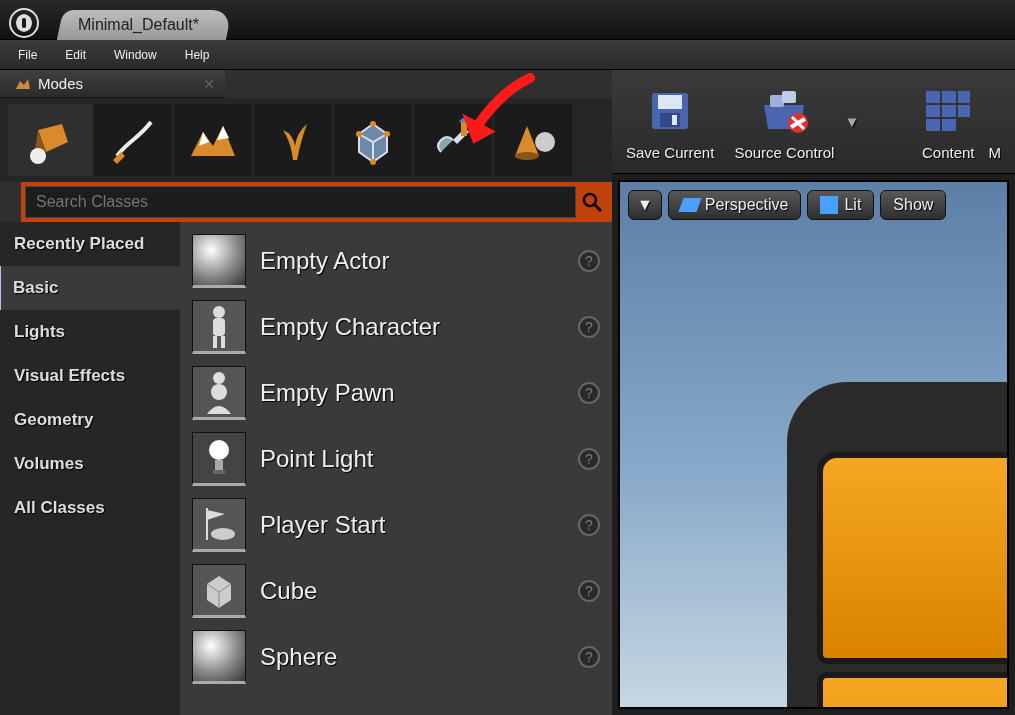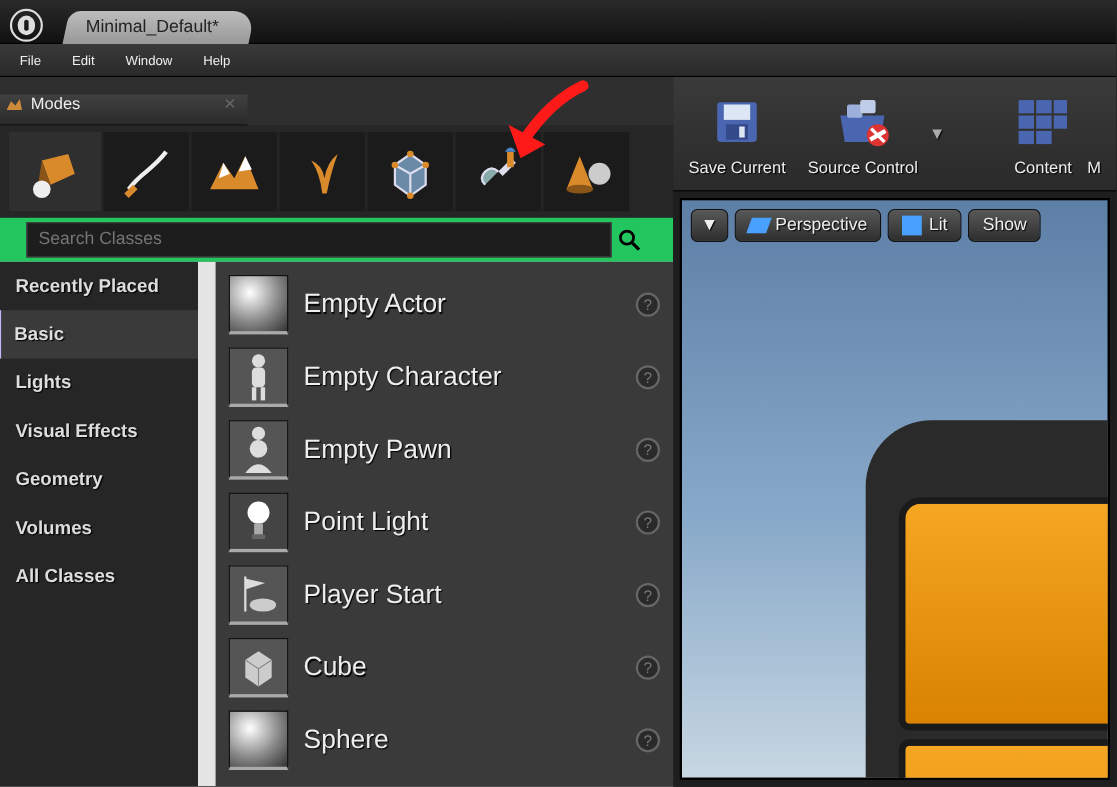--- a/index.html
+++ b/index.html
@@ -59,26 +59,25 @@
 .modes-panel {
   width: 612px;
   background: #2f2f2f;
   display: flex;
   flex-direction: column;
 }
 .modes-header {
   height: 28px;
   background: linear-gradient(#404040,#2b2b2b);
   display: flex;
-  align-items: flex-start;
-  padding: 0 4px;
+  align-items: center;
+  padding: 0 14px;
   border-bottom: 1px solid #111;
   width: 225px;
   position: relative;
-  margin-top: 16px;
 }
 .modes-header .closex {
   position: absolute; right: 10px; color:#666; font-size:14px;
 }
 .modes-header svg { margin-right: 6px; }
 .modes-title { font-size: 15px; color:#eee; }
 
 .mode-icons {
   display: flex;
   gap: 2px;
@@ -88,44 +87,44 @@
 .mode-icon {
   width: 78px; height: 72px;
   background: #1b1b1b;
   display:flex; align-items:center; justify-content:center;
   cursor:pointer;
 }
 .mode-icon.first { width: 84px; background:#2f2f2f; }
 
 .search-row {
   display:flex;
-  padding: 4px 24px;
-  background:#22c55e;
+  padding: 4px 4px;
+  background:#c2410c;
+  margin-left:21px;
 }
 .search-input {
   flex:1;
   background:#1d1d1d;
   border:1px solid #444;
   color:#aaa;
   padding:6px 10px;
   font-size:16px;
   height:32px;
 }
 .search-btn {
   width:32px; height:32px;
   display:flex; align-items:center; justify-content:center;
   color:#000;
 }
 
 .panel-body {
   display:flex;
   flex:1;
-  background:#e5e5e5;
+  background:#0f172a;
   overflow:hidden;
-  gap:16px;
 }
 .cat-list {
   width: 180px;
   background:#262626;
   display:flex; flex-direction:column;
 }
 .cat-item {
   padding: 12px 14px;
   font-size:17px;
   font-weight:600;

